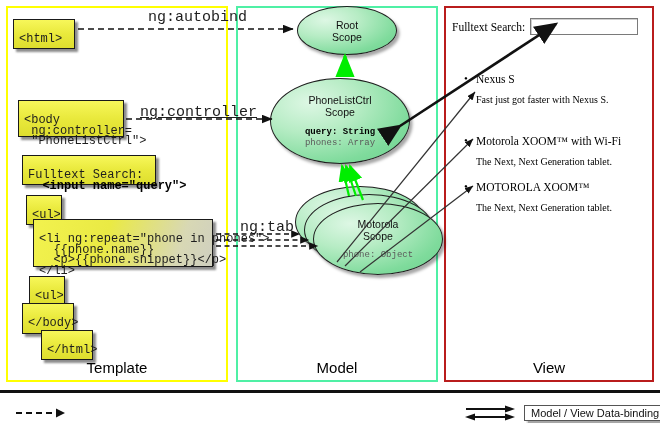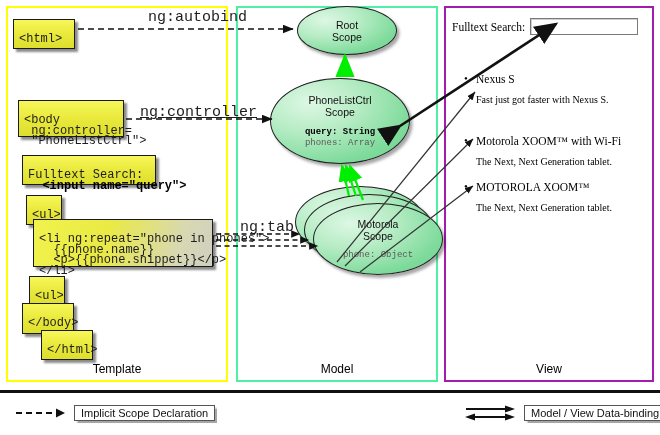--- a/index.html
+++ b/index.html
@@ -5,24 +5,24 @@
   html,body{margin:0;padding:0;background:#ffffff;}
   body{width:660px;height:435px;position:relative;overflow:hidden;
        font-family:"Liberation Sans", sans-serif;}
 
   #stage{position:absolute;left:0;top:0;width:660px;height:435px;}
 
   
   .column{position:absolute;background:#ffffff;box-sizing:border-box;}
   #col-template{left:6px;  top:6px; width:222px; height:376px; border:2px solid #ffff00;}
   #col-model   {left:236px;top:6px; width:202px; height:376px; border:2px solid #4ff0a5;}
-  #col-view    {left:444px;top:6px; width:210px; height:376px; border:2px solid #a21caf;}
+  #col-view    {left:444px;top:6px; width:210px; height:376px; border:2px solid #b91c1c;}
 
   .column-label{position:absolute;bottom:4px;left:0;width:100%;text-align:center;
-                font-size:12px;color:#000;font-family:"Liberation Sans",sans-serif;}
+                font-size:15px;color:#000;font-family:"Liberation Sans",sans-serif;}
 
   
   .codebox{position:absolute;box-sizing:border-box;
            border:1.5px solid #1a1a1a;
            background:linear-gradient(180deg,#f7f75a 0%,#e9e93c 50%,#dede2e 100%);
            box-shadow:2.5px 2.5px 2px rgba(0,0,0,.45);
            font-family:Liberation Mono, monospace;
            font-size:12px;line-height:10.5px;color:#1d1d1d;
            padding:14px 5px;white-space:pre;}
   .codebox.wide-grad{
@@ -211,21 +211,20 @@
   </svg>
 
   <div id="topbar"></div>
   <div id="legend">
 
     <div class="legend-item" id="legend-0">
       <svg class="legend-glyph" viewBox="0 0 52 18">
         <line x1="2" y1="9" x2="44" y2="9" stroke="#111" stroke-width="1.8" stroke-dasharray="6,4"></line>
         <path d="M42,4.6 L51,9 L42,13.4 z" fill="#111"></path>
       </svg>
-      <span class="legend-box">Implicit Scope Declaration</span>
     </div>
 
 
     <div class="legend-item" id="legend-2">
       <svg class="legend-glyph" viewBox="0 0 52 18">
         <line x1="2" y1="5" x2="43" y2="5" stroke="#111" stroke-width="1.8"></line>
         <path d="M41,1.4 L51,5 L41,8.6 z" fill="#111"></path>
         <line x1="9" y1="13" x2="43" y2="13" stroke="#111" stroke-width="1.8"></line>
         <path d="M41,9.4 L51,13 L41,16.6 z" fill="#111"></path>
         <path d="M11,9.4 L1,13 L11,16.6 z" fill="#111"></path>

